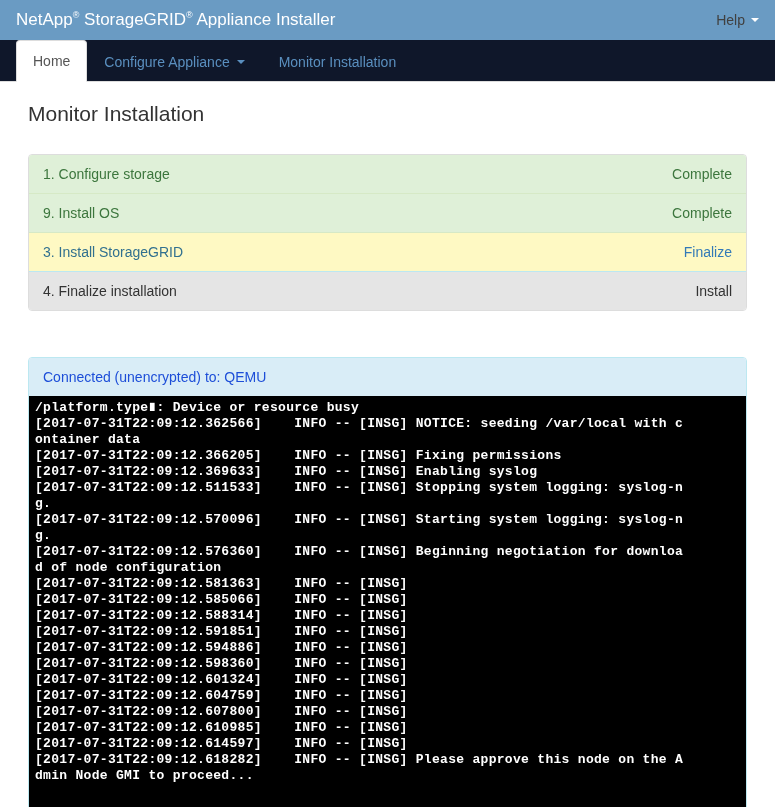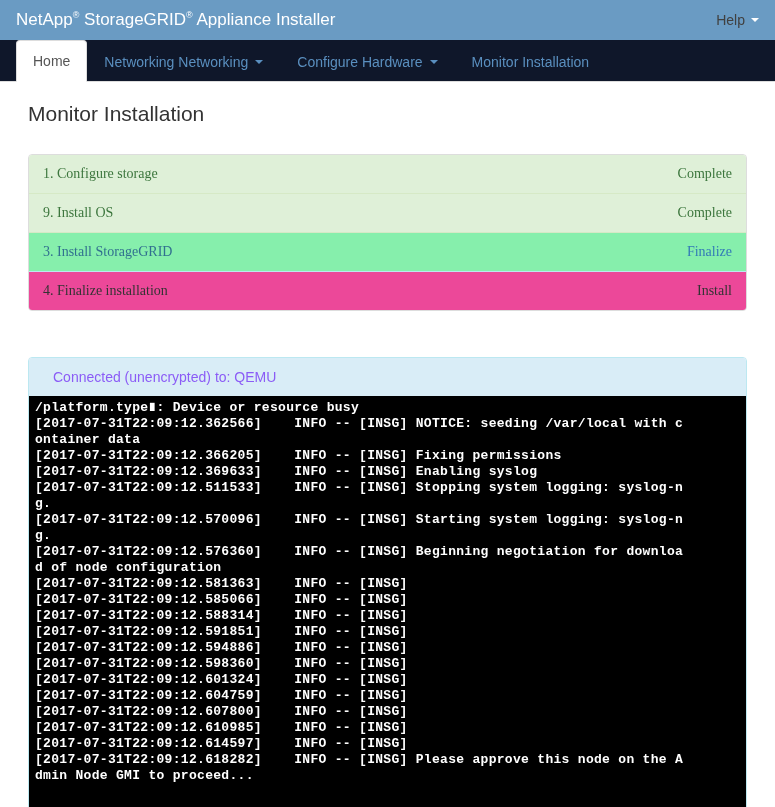--- a/index.html
+++ b/index.html
@@ -90,47 +90,46 @@
       border-radius: 4px;
       overflow: hidden;
     }
     .step {
       display: flex;
       justify-content: space-between;
       align-items: center;
       padding: 11px 14px;
       border-bottom: 1px solid #ddd;
       font-size: 14px;
-      font-family: Liberation Serif, serif;
     }
     .step:last-child { border-bottom: none; }
     .step.success {
       background: #dff0d8;
       border-color: #d6e9c6;
       color: #3c763d;
     }
     .step.info {
-      background: #86efac;
+      background: #fef9c3;
       border-color: #bce8f1;
       color: #31708f;
     }
     .step.info .step-status { color: #337ab7; }
-    .step.pending { background: #ec4899; color: #333; align-items: center; }
+    .step.pending { background: #e5e5e5; color: #333; align-items: center; }
     .step-name { }
     .step-status { }
     .console-panel {
       margin-top: 46px;
       border: 1px solid #bce8f1;
       border-radius: 4px 4px 0 0;
       overflow: hidden;
     }
     .console-header {
       background: #d9edf7;
-      color: #8b5cf6;
-      padding: 11px 24px;
+      color: #1d4ed8;
+      padding: 11px 14px;
       font-size: 14px;
     }
     .console {
       background: #000;
       color: #fff;
       font-family: "Courier New", monospace;
       font-size: 13px;
       line-height: 16px;
       padding: 4px 6px;
       white-space: pre;
@@ -149,25 +148,21 @@
     <span>Help</span>
     <span class="caret-white"></span>
   </div>
 </div>
 
 <ul class="tabs" id="tabs-container">
     <li class="tab active">
       <span>Home</span>
     </li>
     <li class="tab">
-      <span>Networking Networking</span> 
-      <span class="caret"></span>
-    </li>
-    <li class="tab">
-      <span>Configure Hardware</span> 
+      <span>Configure Appliance</span> 
       <span class="caret"></span>
     </li>
     <li class="tab">
       <span>Monitor Installation</span>
     </li>
   </ul>
 
 <div class="content">
   <h2 class="page-title">Monitor Installation</h2>
 

